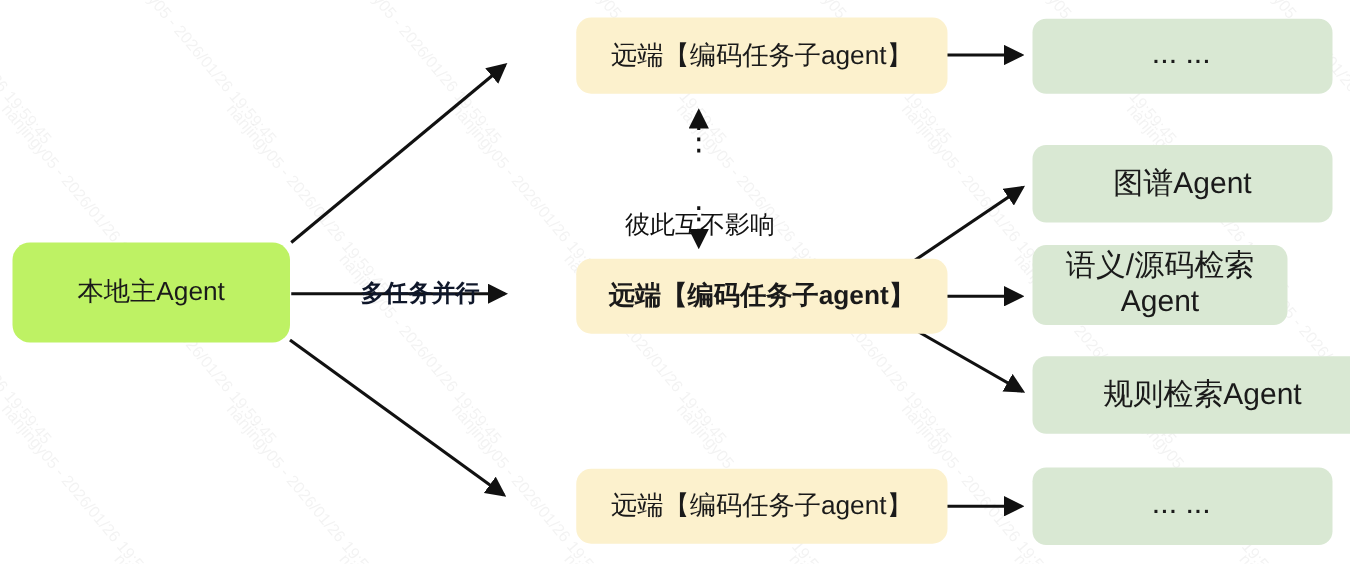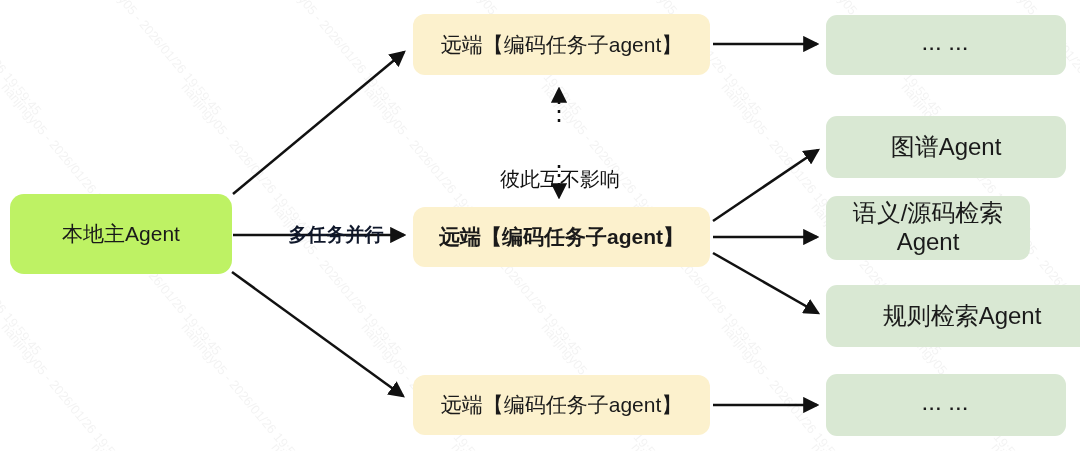--- a/index.html
+++ b/index.html
@@ -44,20 +44,21 @@
   }
   .node-blue {
     background: #bef264;
     border-radius: 14px;
     font-size: 21px;
   }
   .node-yellow {
     background: #fcf1cd;
     border-radius: 12px;
     font-size: 21px;
+    margin-left: 48px;
   }
   .node-yellow.bold { font-weight: 700; }
   .node-green {
     background: #d9e8d3;
     border-radius: 11px;
     font-size: 24px;
   }
   .node-green.dots {
     font-weight: 700;
     font-size: 17px;

